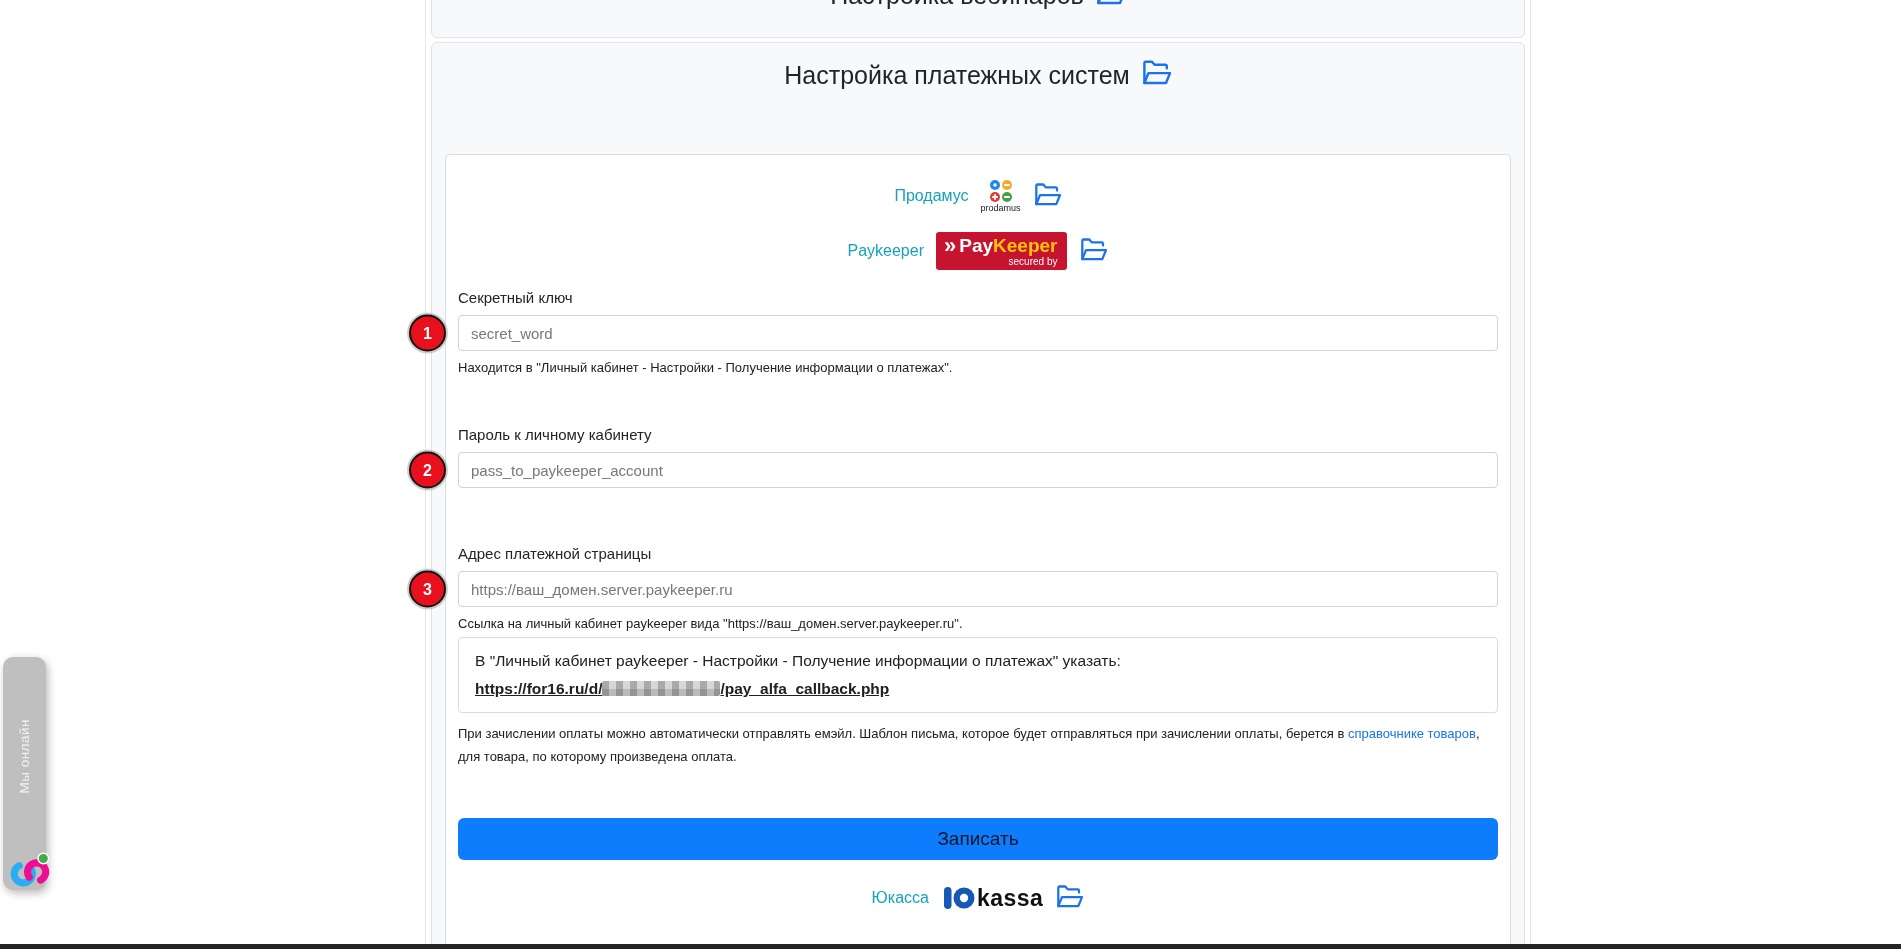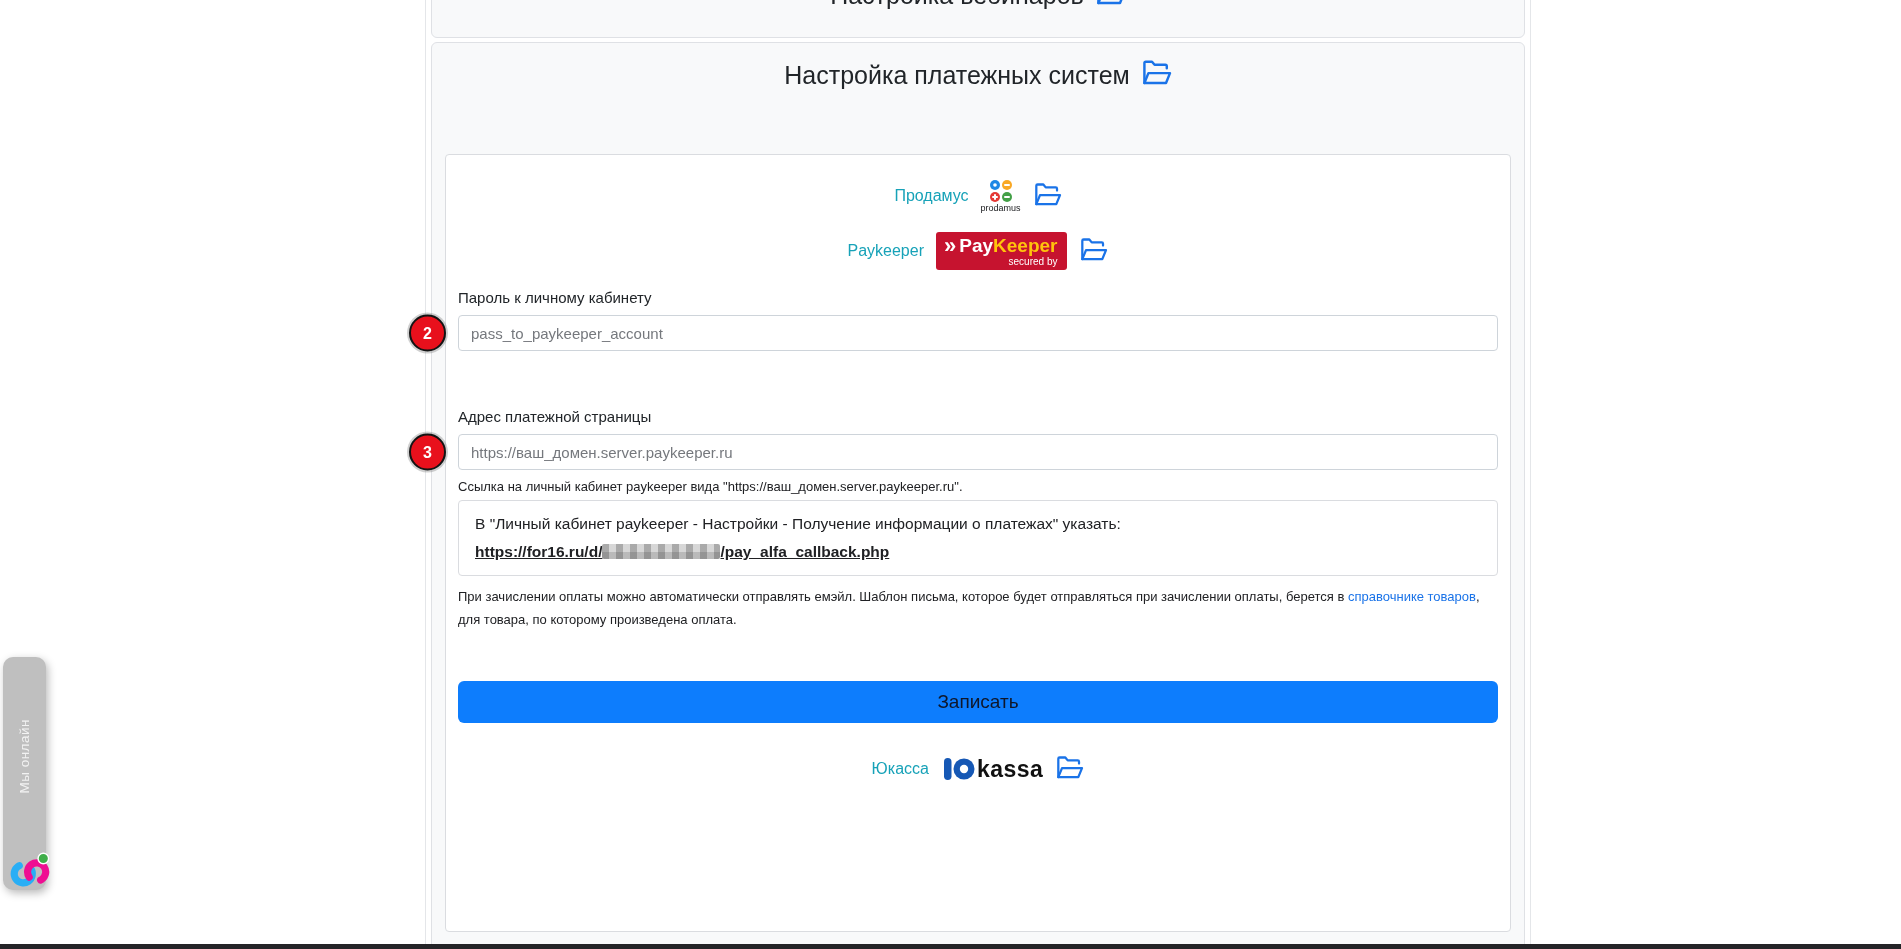--- a/index.html
+++ b/index.html
@@ -19,21 +19,21 @@
   .card-payments .card-title{margin-top:16px;}
   .folder-icon{flex:0 0 auto;}
 
   .inner-card{margin:62px 13px 0 13px;background:#ffffff;border:1px solid #dadce0;
     border-radius:4px;padding:14px 12px 140px 12px;}
 
   .provider-row{display:flex;justify-content:center;align-items:center;gap:12px;}
   .provider-label{font-size:16px;color:#17a2b8;text-decoration:none;cursor:pointer;text-align:center;}
   .row-prodamus{margin-top:2px;margin-bottom:8px;min-height:50px;}
   .row-paykeeper{margin-bottom:16px;min-height:44px;}
-  .row-yookassa{margin-top:24px;min-height:44px;}
+  .row-yookassa{margin-top:16px;min-height:44px;}
 
   .prodamus-logo{display:flex;flex-direction:column;align-items:center;line-height:1;}
   .prodamus-caption{font-size:9px;color:#202124;margin-top:1px;}
 
   .pk-badge{background:#c6132f;border-radius:3px;padding:4px 10px 3px 8px;
     display:flex;flex-direction:column;line-height:1;min-width:108px;}
   .pk-top{display:flex;align-items:center;gap:5px;}
   .pk-chevron{color:#ffffff;font-size:22px;font-weight:bold;line-height:.8;letter-spacing:-2px;}
   .pk-pay{color:#ffffff;font-size:19px;font-weight:bold;}
   .pk-keeper{color:#ffc40c;font-size:19px;font-weight:bold;}
@@ -150,20 +150,28 @@
           <span class="folder-icon">
             <svg width="29" height="25" viewBox="0 0 24 21" fill="none" stroke="#1a73e8" stroke-width="1.9" stroke-linecap="round" stroke-linejoin="round">
               <path d="M2.6 18.6 V3.2 q0-1.1 1.1-1.1 h4.8 l2 2.4 h8.4 q1.1 0 1.1 1.1 v1.6"></path>
               <path d="M2.6 18.6 l3.1-7.6 h16.8 l-3.1 7.6 z"></path>
             </svg>
           </span>
         </div>
 
         <div class="form-area">
 
+          <div class="fb-1">
+            <div class="field-label">Секретный ключ</div>
+            <div class="input-row">
+              <span class="num-badge">1</span>
+              <input class="text-input" type="text" placeholder="secret_word" style="">
+            </div>
+            <div class="field-help">Находится в "Личный кабинет - Настройки - Получение информации о платежах".</div>
+          </div>
 
           <div class="fb-2">
             <div class="field-label">Пароль к личному кабинету</div>
             <div class="input-row">
               <span class="num-badge">2</span>
               <input class="text-input" type="text" placeholder="pass_to_paykeeper_account" style="">
             </div>
           </div>
 
           <div class="fb-3">

